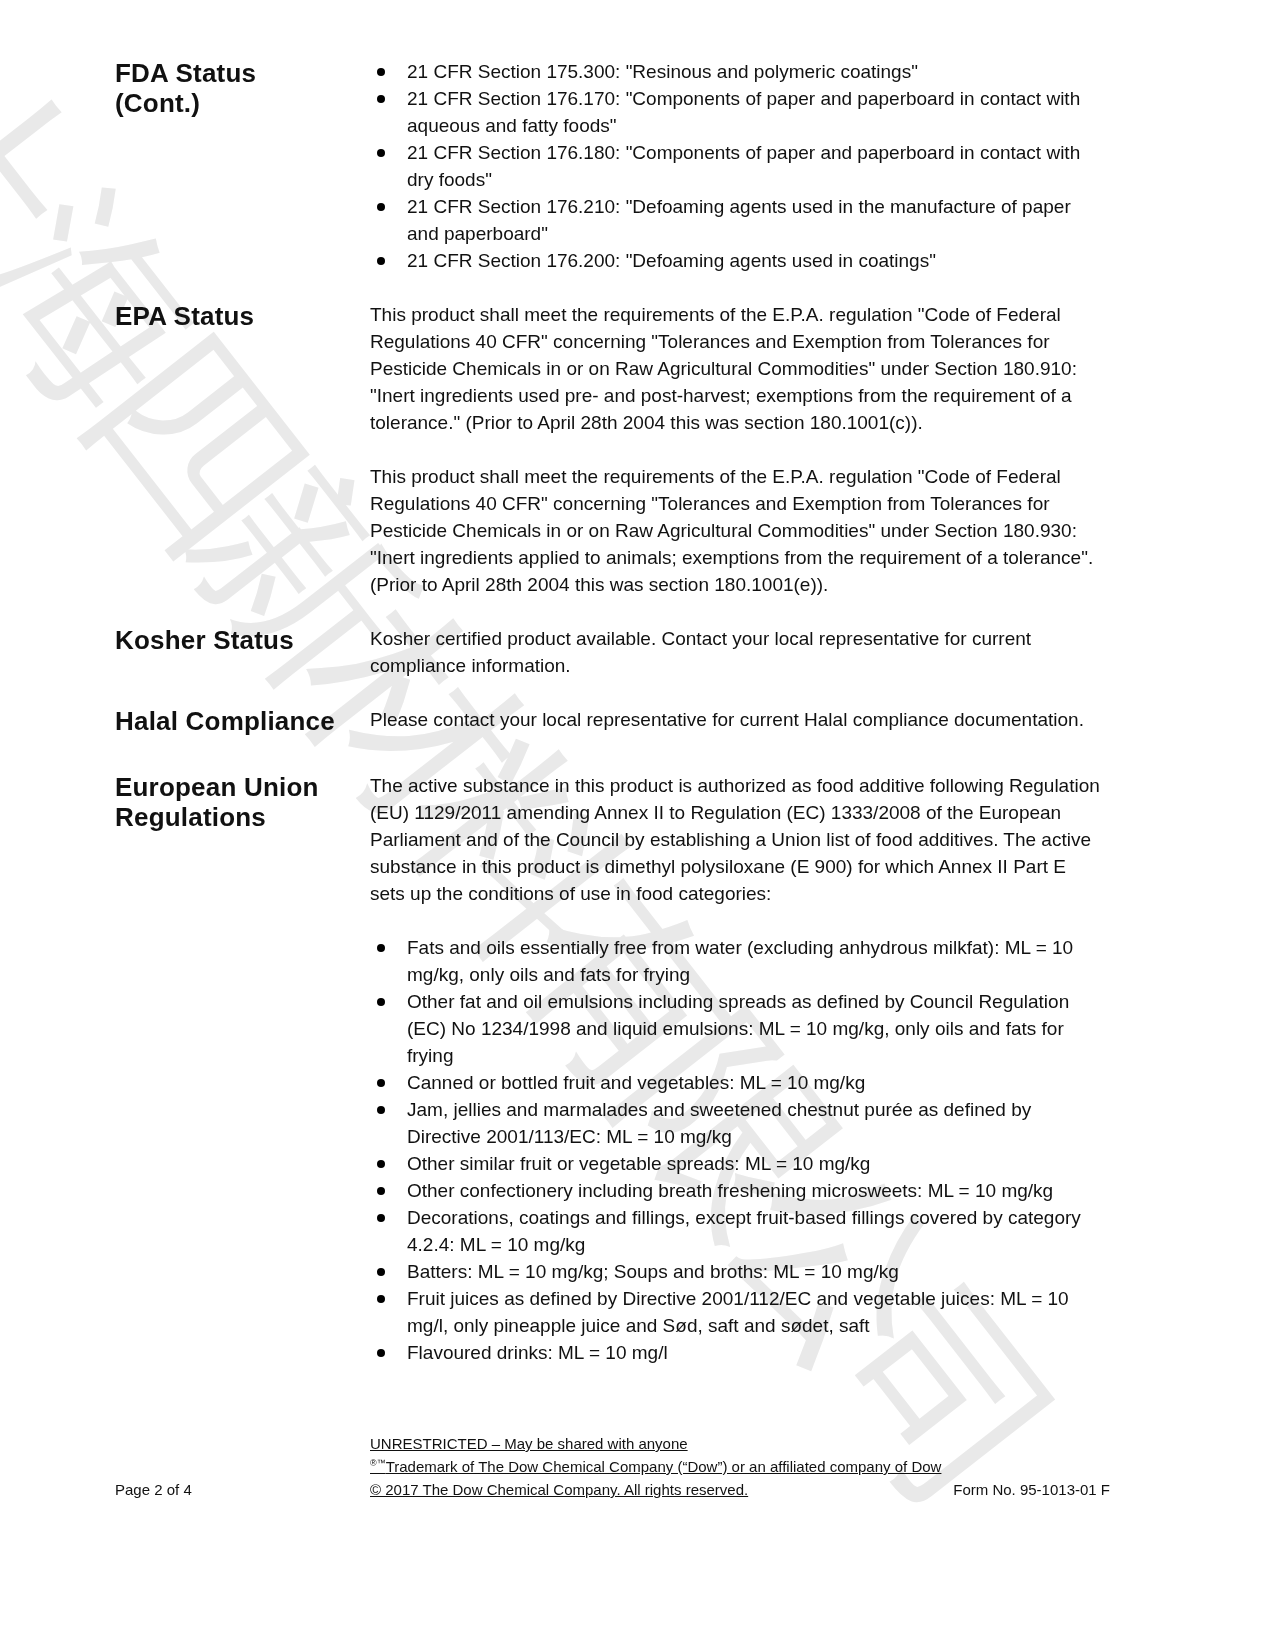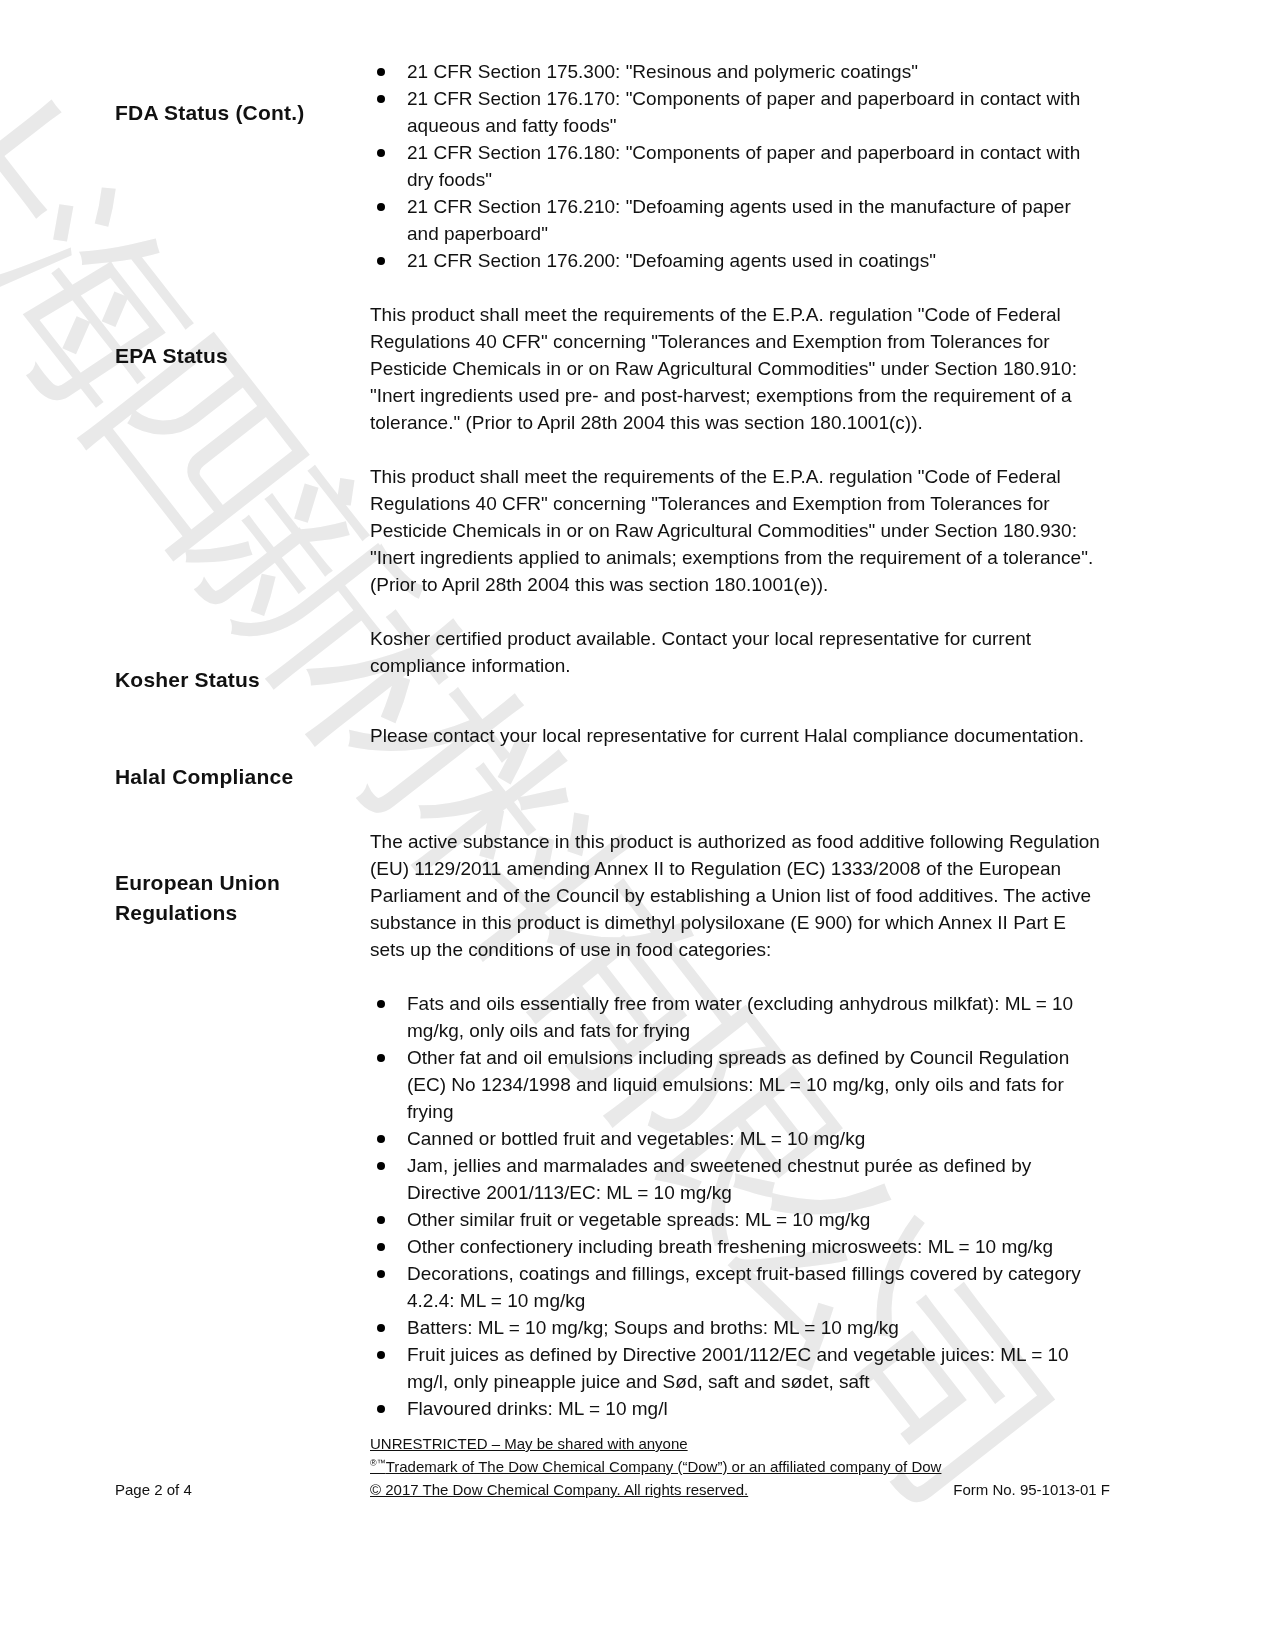--- a/index.html
+++ b/index.html
@@ -29,25 +29,24 @@
   }
 
   .content { position:absolute; top:58px; left:115px; width:990px; z-index:1; }
 
   .sec { display:flex; align-items:flex-start; }
   .sec.gap  { margin-top:27px; }
   .sec.gap2 { margin-top:36px;justify-content:center; }
 
   .heading {
     width:255px; flex:none;
-    font-size:21px; font-weight:bold;
+    font-size:26px; font-weight:bold;
     line-height:30px;
     padding-right:24px;
     letter-spacing:0.2px;
-    margin-top:40px;
   }
   .body { width:735px; flex:none; font-size:19px; line-height:27px; }
 
   .body p + p { margin-top:27px; }
 
   ul.blist { list-style:none; }
   ul.blist.gap-top { margin-top:27px; }
   li.bitem { display:flex; align-items:flex-start; }
   .dot {
     flex:none; width:8px; height:8px; border-radius:50%;

